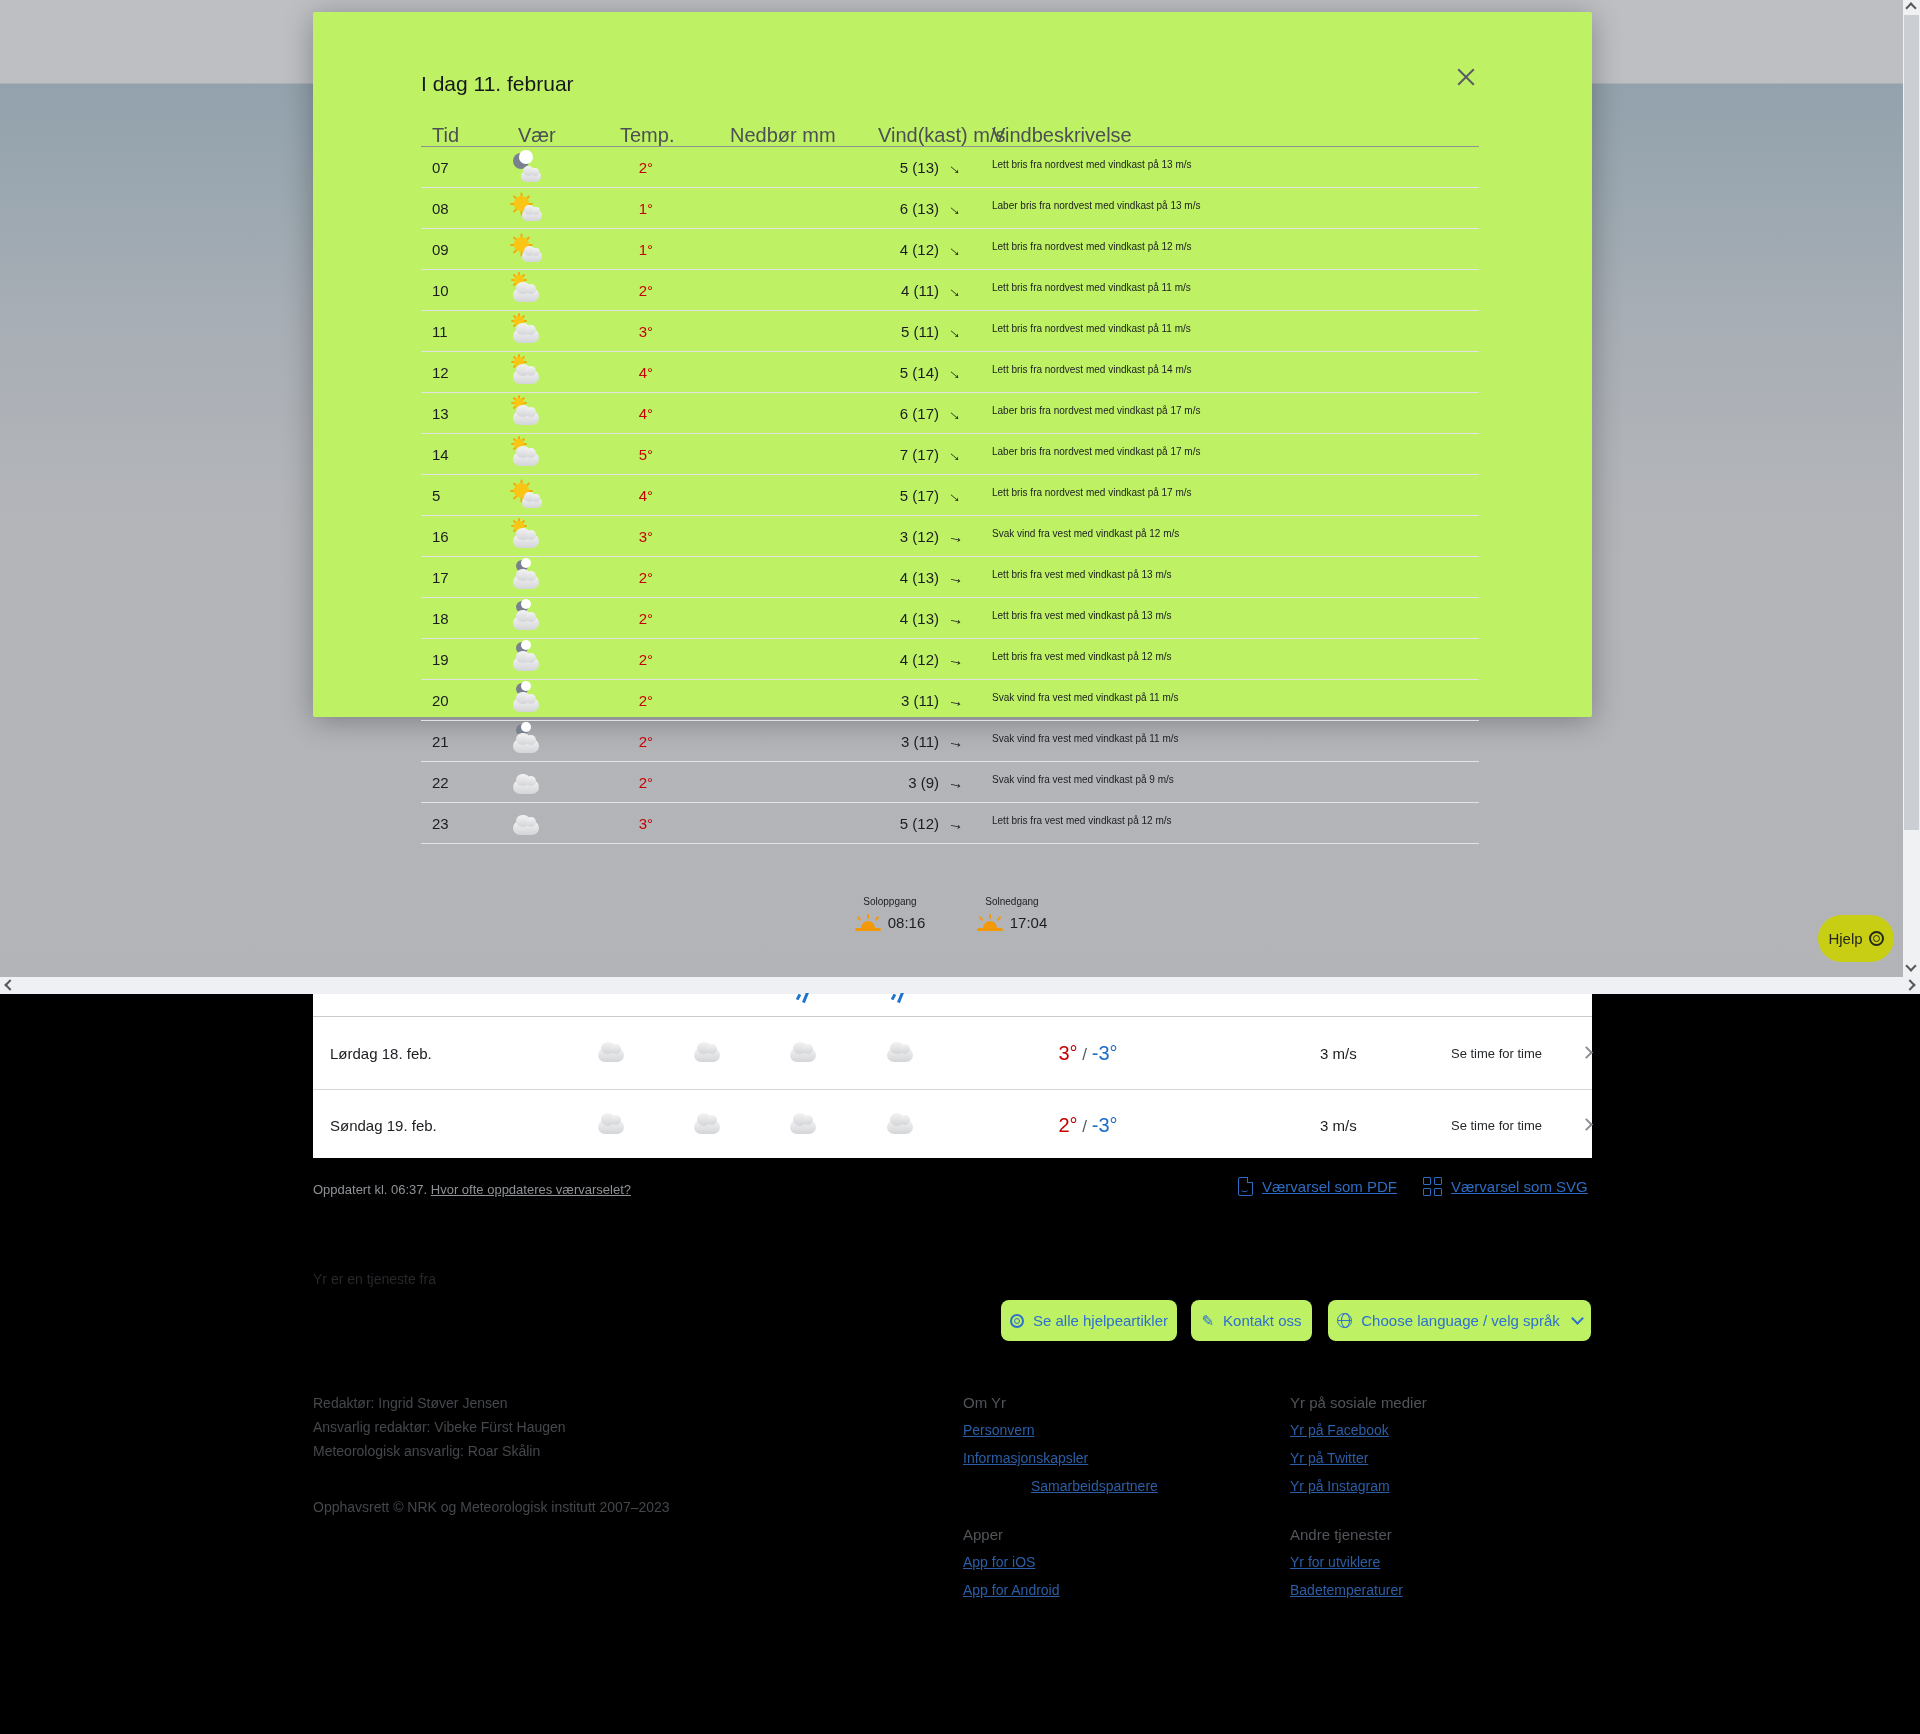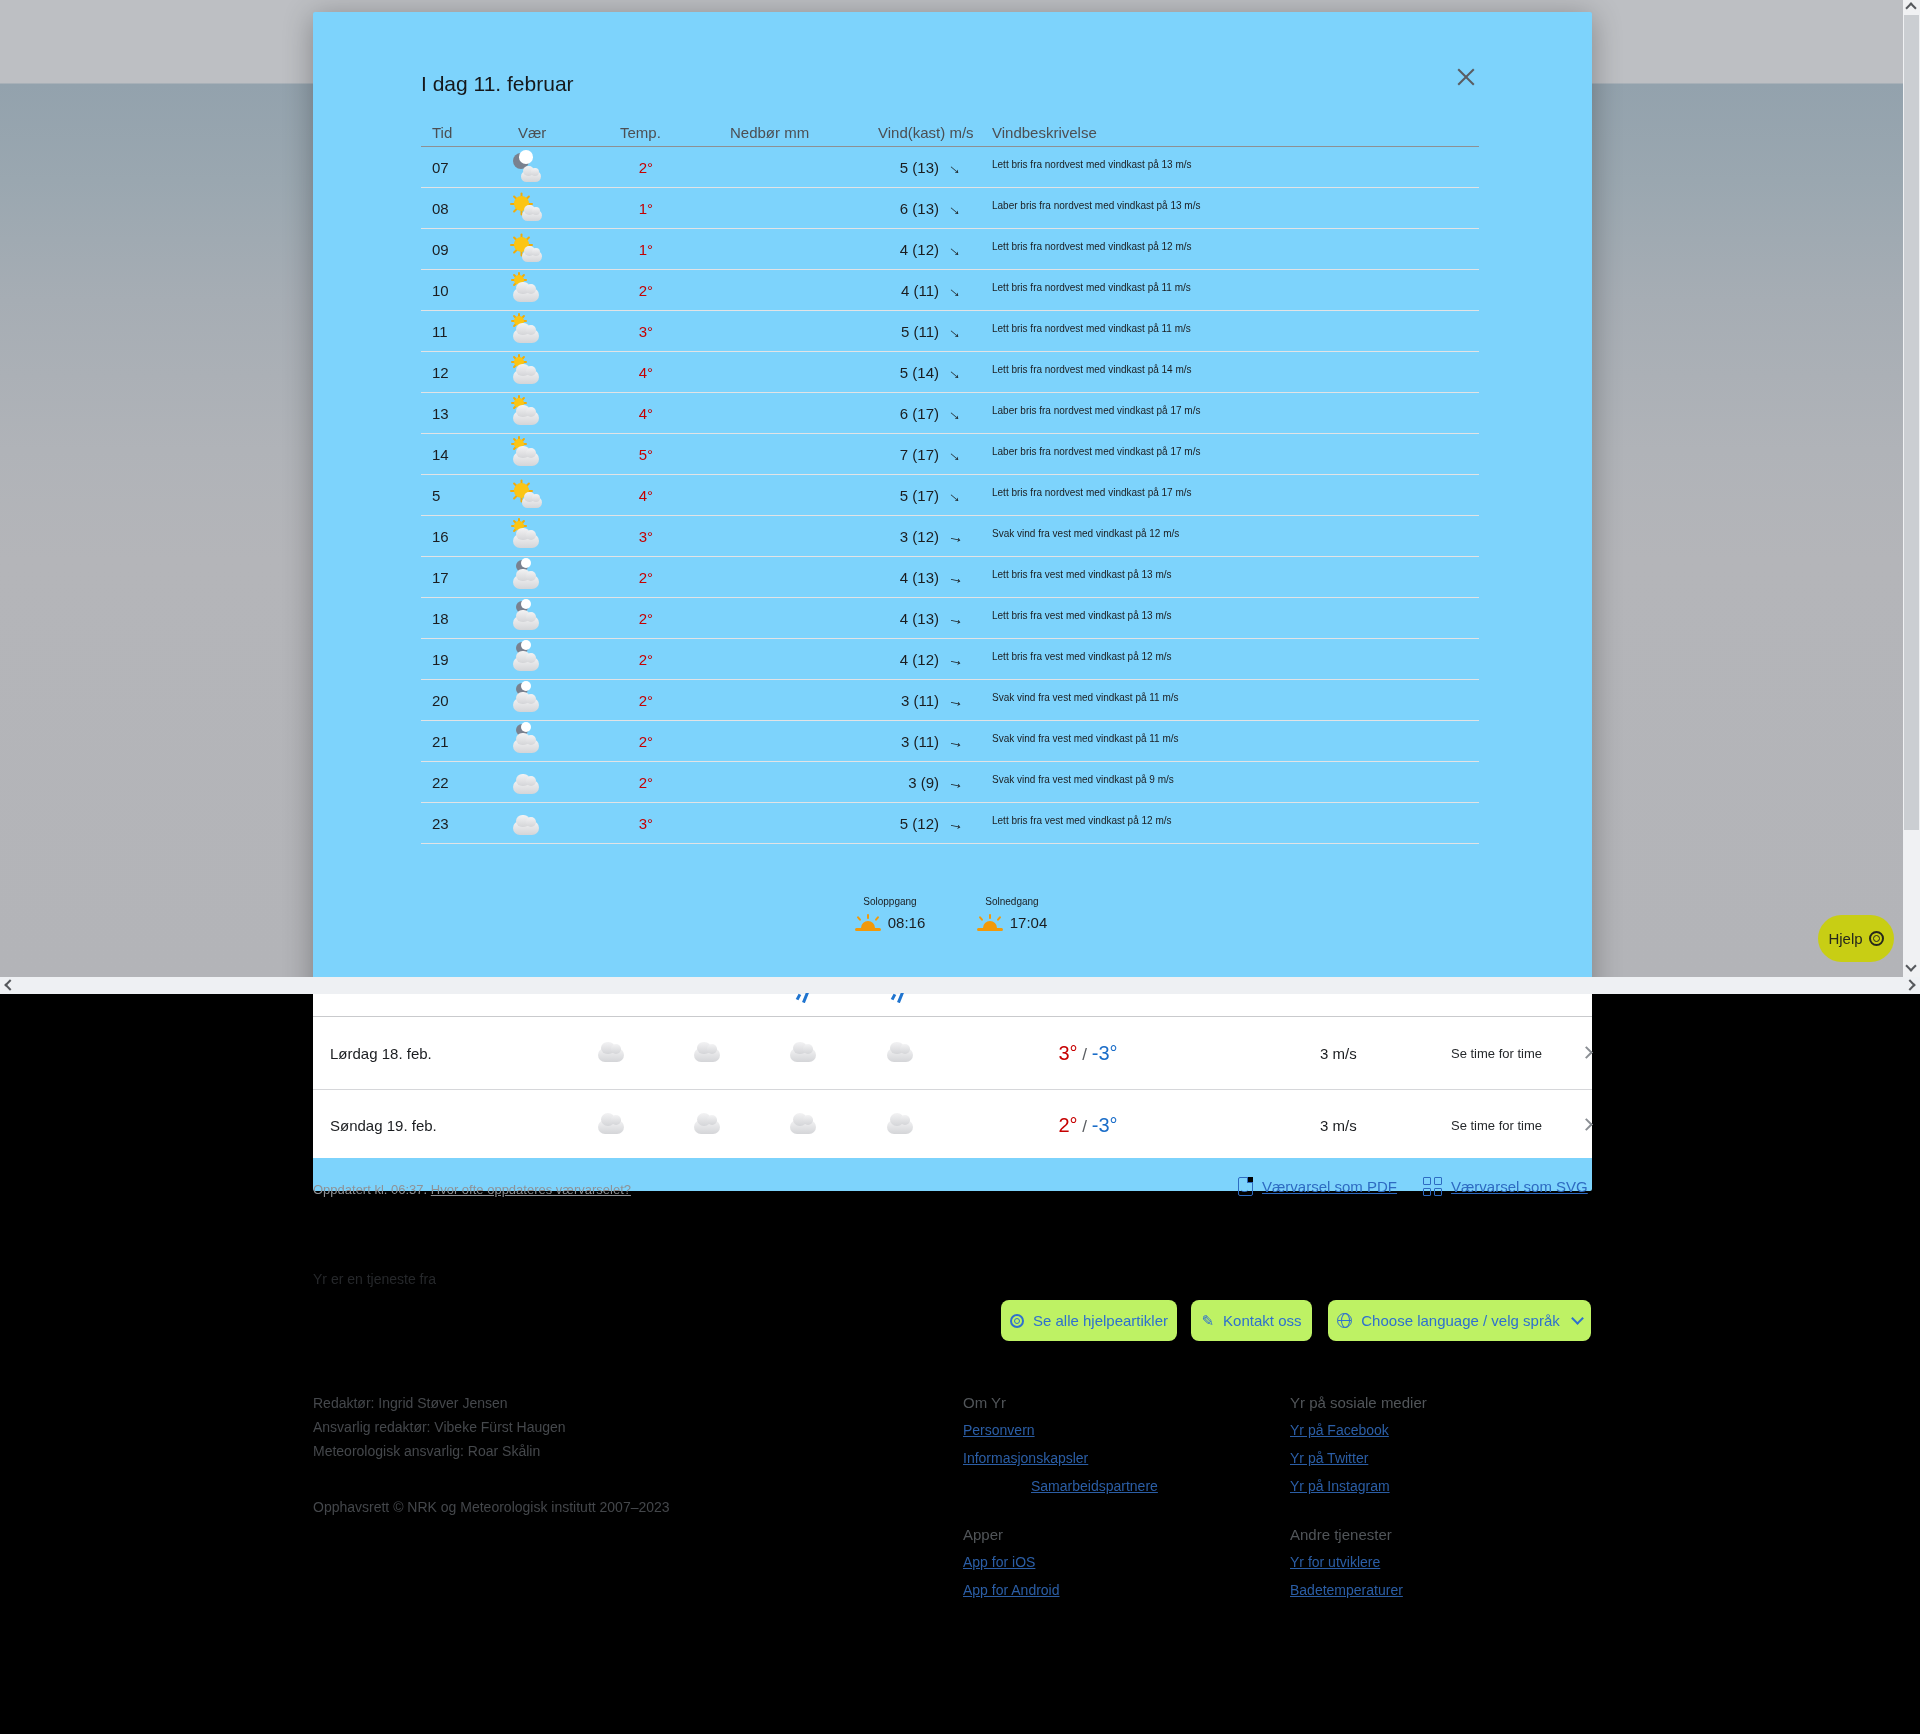--- a/index.html
+++ b/index.html
@@ -4,30 +4,30 @@
 <style>
   html,body{margin:0;padding:0;background:#000;}
   *{box-sizing:border-box;}
   .page{position:relative;width:1920px;height:1734px;overflow:hidden;background:#000;
         font-family:"Liberation Sans","DejaVu Sans",sans-serif;-webkit-font-smoothing:antialiased;}
   
   .top-bg{position:absolute;left:0;top:0;width:1920px;height:977px;
     background:linear-gradient(180deg,#bdbfc3 0px,#bdbfc3 83px,#93a2ad 84px,#9aa7b0 180px,
                #a6adb4 300px,#b0b3b8 450px,#b4b5b9 560px,#b3b4b8 977px);}
   
-  .modal{position:absolute;left:313px;top:12px;width:1279px;height:1179px;background:#7dd3fc;
+  .modal{position:absolute;left:313px;top:12px;width:1279px;height:705px;background:#bef264;
          box-shadow:0 4px 30px rgba(0,0,0,.30);border-radius:2px;}
   .modal-title{position:absolute;left:108px;top:60px;font-size:21px;color:#16181b;}
   .close-btn{position:absolute;left:1140px;top:52px;width:26px;height:26px;cursor:pointer;}
   .close-btn::before,.close-btn::after{content:"";position:absolute;left:2px;top:12px;width:22px;height:2px;background:#5a5d61;}
   .close-btn::before{transform:rotate(45deg);}
   .close-btn::after{transform:rotate(-45deg);}
   
   .hheader{position:absolute;left:108px;right:113px;top:112px;height:23px;border-bottom:1px solid #8d9094;}
-  .hcol{position:absolute;top:0;font-size:15px;color:#4c4f53;white-space:nowrap;}
+  .hcol{position:absolute;top:0;font-size:20px;color:#4c4f53;white-space:nowrap;}
   .hc0{left:11px}.hc1{left:97px}.hc2{left:199px}.hc3{left:309px}.hc4{left:457px}.hc5{left:571px}
   .hrow{position:absolute;left:108px;right:113px;height:41px;border-bottom:1px solid #e2e3e5;}
   .c-time{position:absolute;left:11px;top:12px;font-size:15px;color:#1b1d20;}
   .c-icon{position:absolute;left:84px;top:2px;}
   .c-temp{position:absolute;left:162px;top:12px;width:70px;text-align:right;font-size:15px;color:#c60000;}
   .c-wind{position:absolute;left:322px;top:12px;width:221px;text-align:right;font-size:15px;color:#1b1d20;white-space:nowrap;}
   .c-desc{position:absolute;left:571px;top:12px;font-size:10px;color:#1b1d20;white-space:nowrap;}
   .arrow{display:inline-block;margin-left:9px;font-size:16px;line-height:1;color:#1b1d20;}
   .dir-se{transform:rotate(40deg);}
   .dir-e{transform:rotate(12deg);}

